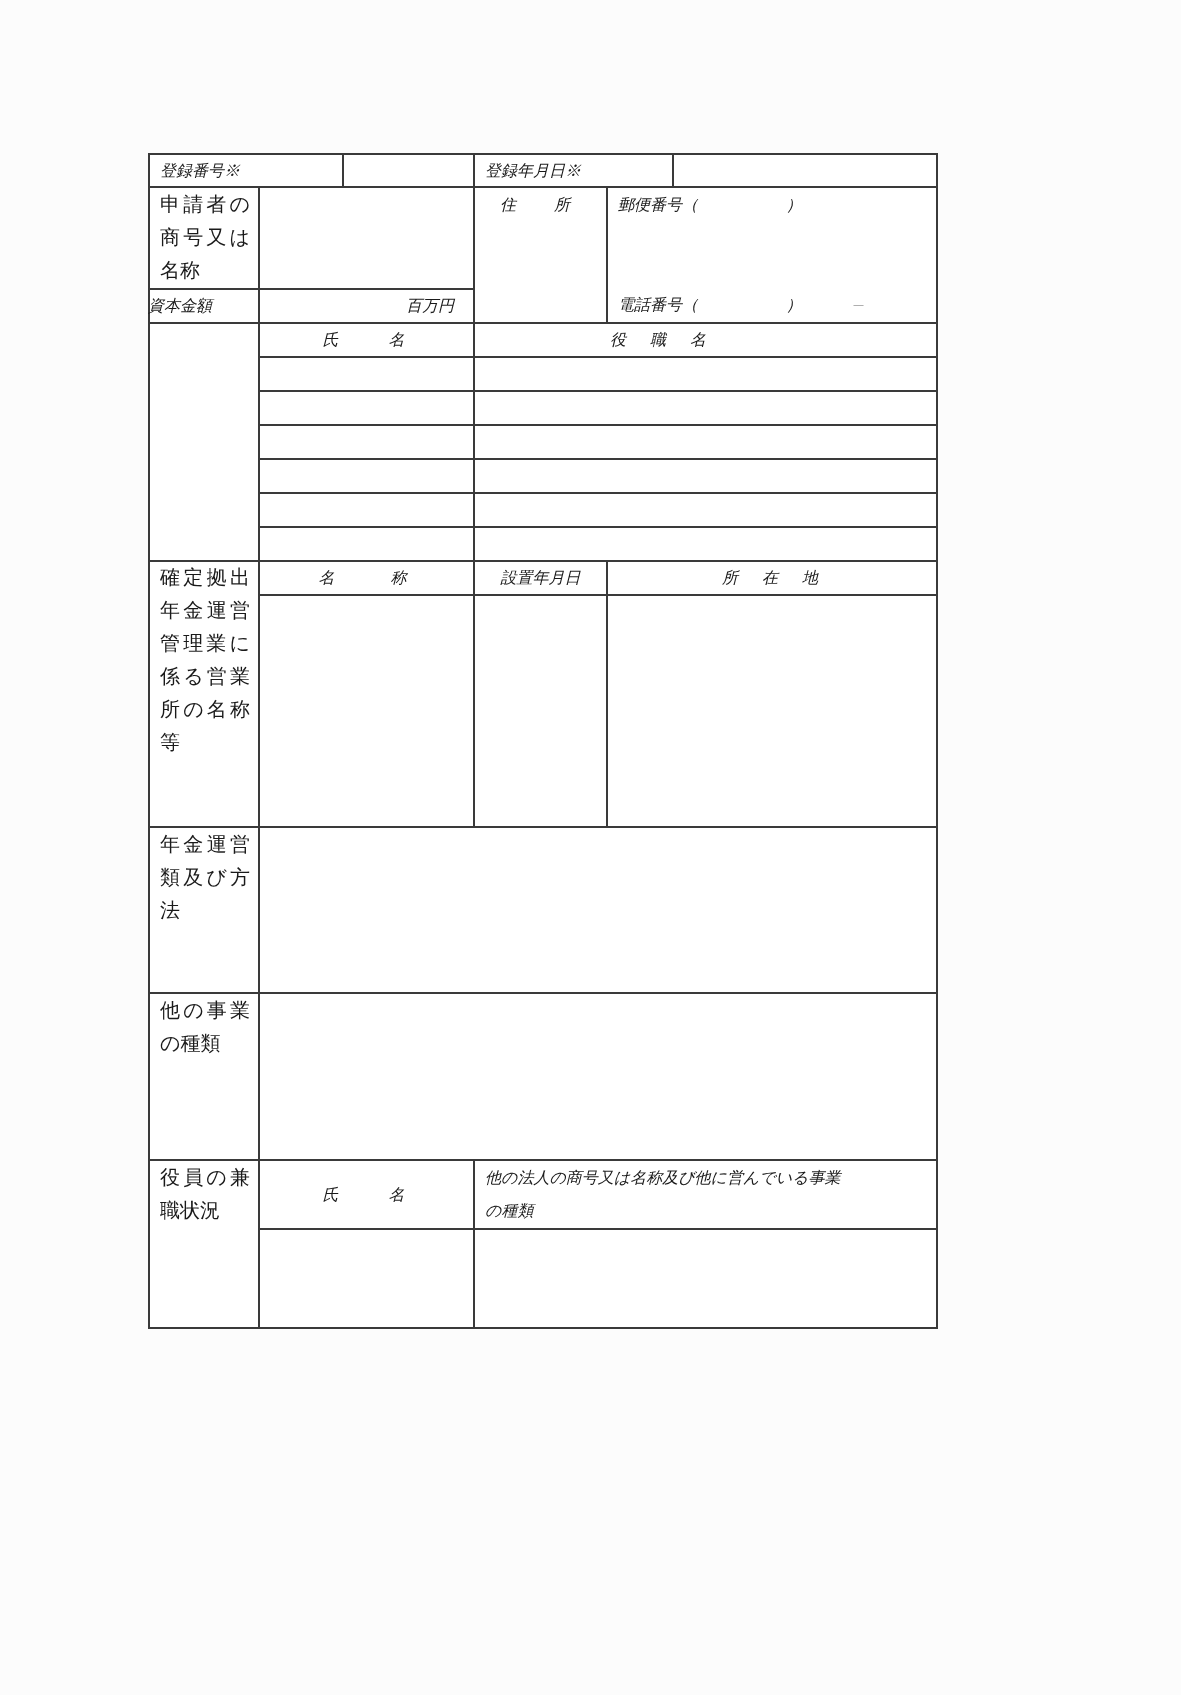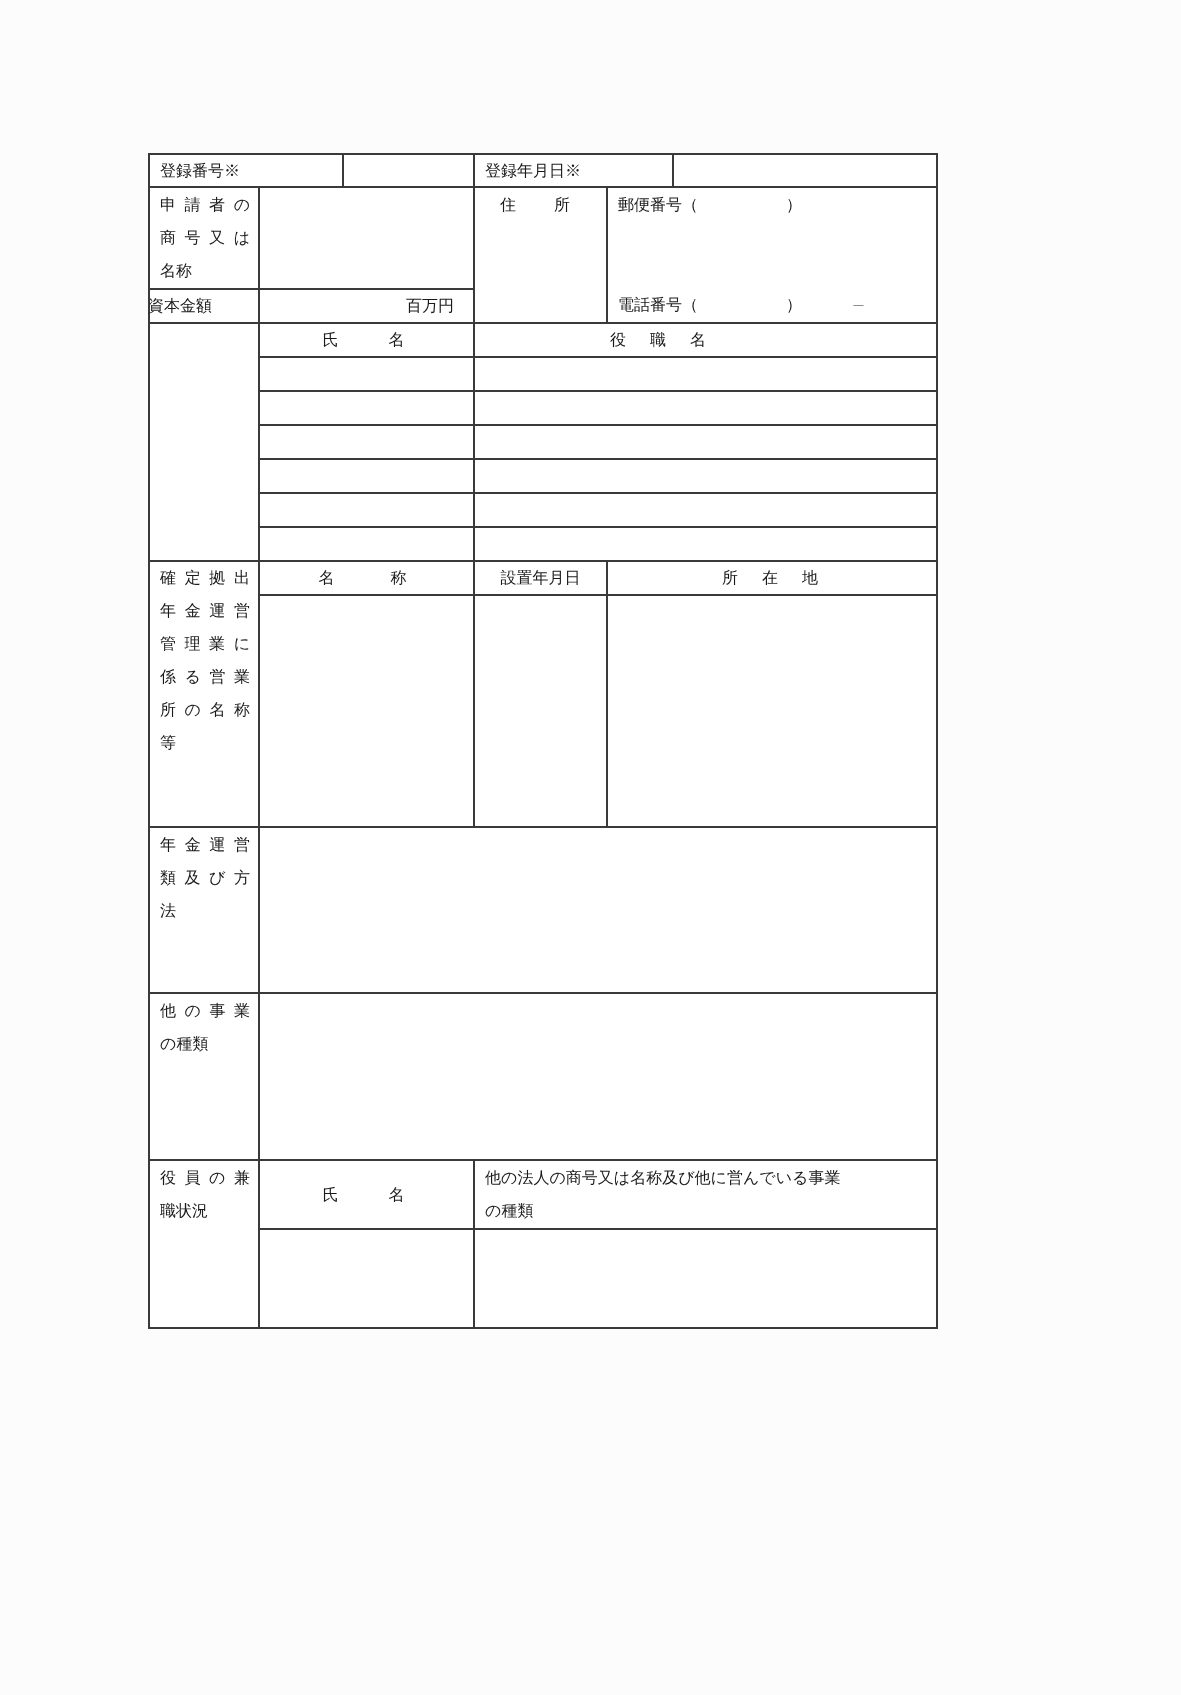--- a/index.html
+++ b/index.html
@@ -18,24 +18,25 @@
     background: #ffffff;
   }
   .hl, .vl { position: absolute; background: #3a3a3a; }
   .hl { height: 2px; }
   .vl { width: 2px; }
   .t {
     position: absolute;
     font-size: 16px;
     line-height: 33px;
     white-space: nowrap;
+    font-style: italic;
   }
   .lbl {
     position: absolute;
-    font-size: 16px;
+    font-size: 20px;
     line-height: 33px;
     width: 90px;
     letter-spacing: 0;
   }
   .lbl span { display: block; text-align: justify; text-align-last: justify; }
   .lbl span.l { text-align: center; text-align-last: left; }
   .c { text-align: center; }
   .cell { position: absolute; }
 </style>
 </head>

